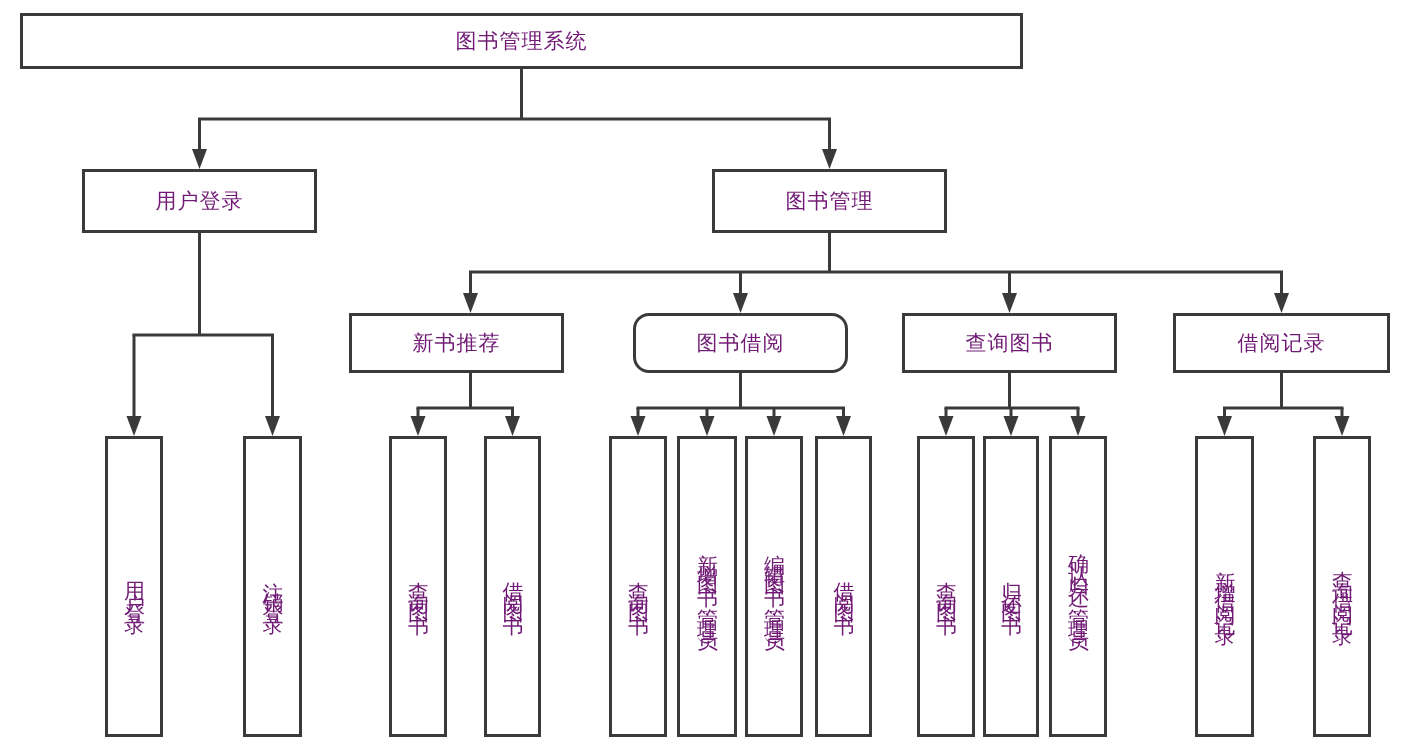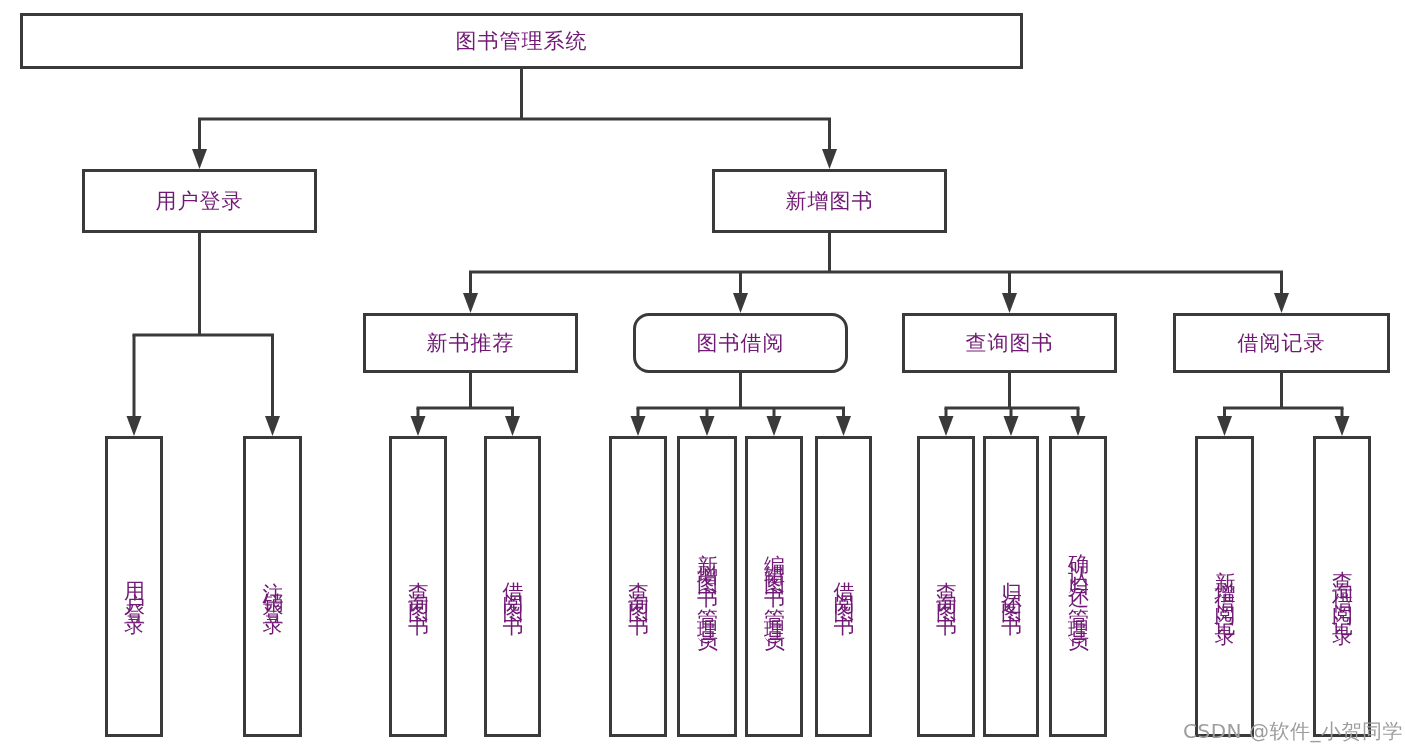--- a/index.html
+++ b/index.html
@@ -99,25 +99,24 @@
       <polygon points="1003.5,416 1018.5,416 1011,436" fill="#3a3a3a"></polygon>
       <line x1="1078" y1="408" x2="1078" y2="420" stroke="#3a3a3a" stroke-width="3"></line>
       <polygon points="1070.5,416 1085.5,416 1078,436" fill="#3a3a3a"></polygon>
       <line x1="1281.5" y1="373" x2="1281.5" y2="408" stroke="#3a3a3a" stroke-width="3"></line>
       <line x1="1223" y1="408" x2="1343.5" y2="408" stroke="#3a3a3a" stroke-width="3"></line>
       <line x1="1224.5" y1="408" x2="1224.5" y2="420" stroke="#3a3a3a" stroke-width="3"></line>
       <polygon points="1217,416 1232,416 1224.5,436" fill="#3a3a3a"></polygon>
       <line x1="1342" y1="408" x2="1342" y2="420" stroke="#3a3a3a" stroke-width="3"></line>
       <polygon points="1334.5,416 1349.5,416 1342,436" fill="#3a3a3a"></polygon>
     </svg>
-  <div id="watermark" style="color: rgb(157, 157, 157);">CSDN @软件_小贺同学</div>
 <div class="node h" style="left: 20px; top: 13px; width: 1003px; height: 56px;">图书管理系统</div>
     <div class="node h" style="left: 82px; top: 169px; width: 235px; height: 64px;">用户登录</div>
-    <div class="node h" style="left: 712px; top: 169px; width: 235px; height: 64px;">新增图书</div>
-    <div class="node h" style="left: 363px; top: 313px; width: 215px; height: 60px; text-align: center;">新书推荐</div>
+    <div class="node h" style="left: 712px; top: 169px; width: 235px; height: 64px;">图书管理</div>
+    <div class="node h" style="left: 349px; top: 313px; width: 215px; height: 60px; text-align: center;">新书推荐</div>
     <div class="node h" style="left: 633px; top: 313px; width: 215px; height: 60px; border-radius: 16px;">图书借阅</div>
     <div class="node h" style="left: 902px; top: 313px; width: 215px; height: 60px;">查询图书</div>
     <div class="node h" style="left: 1173px; top: 313px; width: 217px; height: 60px;">借阅记录</div>
     <div class="node v" style="left: 105px; top: 436px; width: 58px; height: 301px;">用户登录</div>
     <div class="node v" style="left: 243px; top: 436px; width: 59px; height: 301px;">注销登录</div>
     <div class="node v" style="left: 389px; top: 436px; width: 58px; height: 301px;">查询图书</div>
     <div class="node v" style="left: 484px; top: 436px; width: 57px; height: 301px;">借阅图书</div>
     <div class="node v" style="left: 609px; top: 436px; width: 58px; height: 301px;">查询图书</div>
     <div class="node v" style="left: 677px; top: 436px; width: 60px; height: 301px;">新增图书（管理员）</div>
     <div class="node v" style="left: 745px; top: 436px; width: 58px; height: 301px;">编辑图书（管理员）</div>

